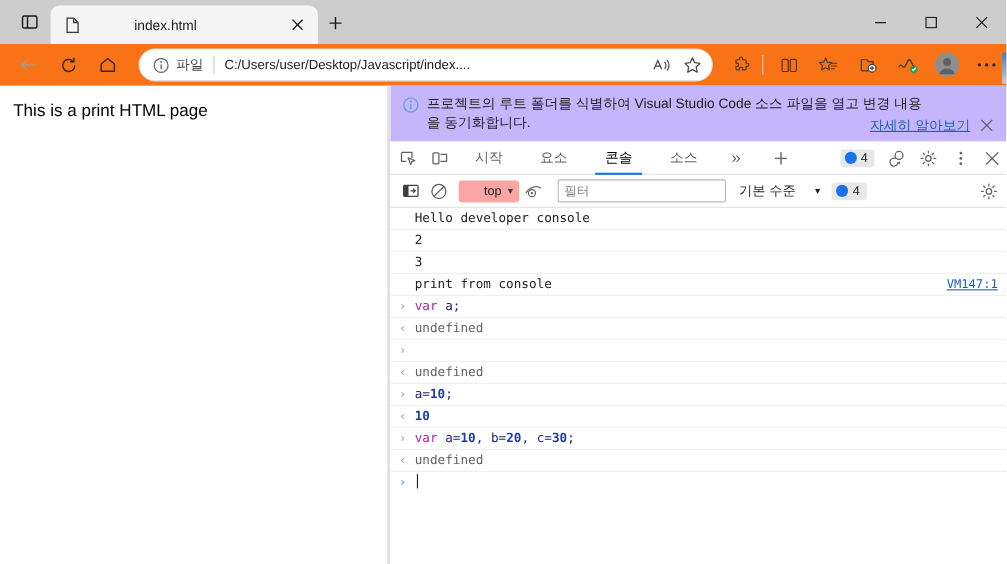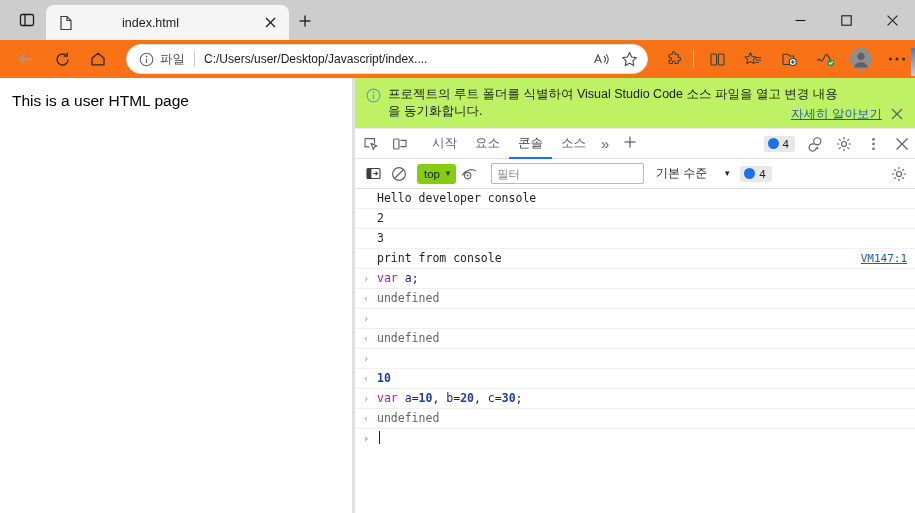--- a/index.html
+++ b/index.html
@@ -92,21 +92,21 @@
 
   
   .devtools {
     position:absolute; left:355px; top:78px; width:560px; height:435px;
     background:#ffffff; display:flex; flex-direction:column;
     font-family: "Liberation Sans", "DejaVu Sans", sans-serif;
   }
 
   
   .notif {
-    position:relative; padding:8px 8px 8px 10px; background:#bef264;
+    position:relative; padding:8px 8px 8px 10px; background:#c4b5fd;
     border-bottom:1px solid #e8e8e8; flex:0 0 auto;
   }
   .notif-row { display:flex; align-items:flex-start; }
   .notif-ico { width:16px; height:16px; flex:0 0 16px; margin-top:1px; display:flex; align-items:center; justify-content:center; }
   .notif-msg {
     margin-left:7px; font-size:12.5px; color:#202020; line-height:17px;
     max-width:450px;
   }
   .notif-learn {
     position:absolute; right:33px; top:28px; font-size:12.5px; color:#1a5fb4;
@@ -130,26 +130,26 @@
 
   
   .dt-tabbar {
     flex:0 0 30px; height:30px; display:flex; align-items:center;
     border-bottom:1px solid #e0e0e0; background:#ffffff;
   }
   .dt-iconbtn {
     width:26px; height:26px; margin-left:3px; border-radius:3px;
     display:flex; align-items:center; justify-content:center; cursor:pointer;
   }
-  .dt-tabs { display:flex; height:30px; margin-left:10px; }
+  .dt-tabs { display:flex; align-items:center; height:30px; margin-left:10px;gap:16px; }
   .dt-tab {
     font-size:12.5px; color:#5f6368; padding:0 9px; height:30px;
     display:flex; align-items:center; cursor:pointer; white-space:nowrap;
   }
-  .dt-tab.active { color:#404040; box-shadow: inset 0 -2px 0 #1a73e8; }
+  .dt-tab.active { color:#000000; box-shadow: inset 0 -2px 0 #1a73e8; }
   .dt-more { font-size:15px; color:#5f6368; padding:0 6px; cursor:pointer; display:flex; align-items:center; height:30px;}
   .dt-plus { width:26px; height:26px; display:flex; align-items:center; justify-content:center; cursor:pointer; border-radius:3px; margin-left:2px;}
   .dt-spacer { flex:1 1 auto; }
   .msg-badge {
     display:flex; align-items:center; background:#e8e8e8; border-radius:3px;
     padding:2px 6px 2px 4px; margin-right:4px; cursor:pointer;
   }
   .msg-badge .dot {
     width:11px; height:11px; border-radius:50%; background:#1a73e8;
     margin-right:4px; flex:0 0 11px; position:relative;
@@ -159,22 +159,22 @@
   
   .cs-toolbar {
     flex:0 0 30px; height:30px; display:flex; align-items:center;
     border-bottom:1px solid #e0e0e0; background:#ffffff; padding:0 4px;
   }
   .cs-ico {
     width:24px; height:24px; margin-left:2px; border-radius:3px;
     display:flex; align-items:center; justify-content:center; cursor:pointer;
   }
   .ctx-select {
-    display:flex; align-items:center; background:#84cc16; border-radius:3px;
-    height:20px; padding:0 4px 0 7px; margin-left:6px; cursor:pointer;
+    display:flex; align-items:center; background:#fca5a5; border-radius:3px;
+    height:20px; padding:0 4px 0 23px; margin-left:6px; cursor:pointer;
   }
   .ctx-select .lbl { font-size:11.5px; color:#202124; }
   .filter-input {
     height:21px; width:153px; margin-left:9px; border:1px solid #b8b8b8;
     border-radius:2px; background:#fff; font-size:11.5px; color:#202124;
     padding:0 5px; outline:none;
   }
   .filter-input::placeholder { color:#80868b; }
   .level-select {
     display:flex; align-items:center; margin-left:12px; cursor:pointer;gap:12px;
@@ -400,21 +400,21 @@
               <circle cx="15.6" cy="3" r="1.5" fill="#2b2b2b"></circle>
             </svg>
         </span>
       </div>
     </div>
   </div>
 
   <div class="edge-sliver"></div>
 
   <div class="viewport">
-    <div class="page-text">This is a user HTML page</div>
+    <div class="page-text">This is a print HTML page</div>
   </div>
   <div class="splitter"></div>
 
   <div class="devtools">
 
     <div class="notif">
       <div class="notif-row">
         <span class="notif-ico">
           <svg width="15" height="15" viewBox="0 0 15 15">
               <circle cx="7.5" cy="7.5" r="6.4" fill="none" stroke="#5f9ed6" stroke-width="1.1"></circle>
@@ -599,20 +599,21 @@
         <span class="c-gutter in">›</span>
       </div>
 
       <div class="c-row">
         <span class="c-gutter out">‹</span>
         <span class="c-text c-result">undefined</span>
       </div>
 
       <div class="c-row">
         <span class="c-gutter in">›</span>
+        <span class="c-text"><span class="tok-id">a=</span><span class="tok-num">10</span><span class="tok-punc">;</span></span>
       </div>
 
       <div class="c-row">
         <span class="c-gutter out">‹</span>
         <span class="c-text c-result-num">10</span>
       </div>
 
       <div class="c-row">
         <span class="c-gutter in">›</span>
         <span class="c-text"><span class="tok-kw">var</span><span class="tok-id"> a=</span><span class="tok-num">10</span><span class="tok-punc">, </span><span class="tok-id">b=</span><span class="tok-num">20</span><span class="tok-punc">, </span><span class="tok-id">c=</span><span class="tok-num">30</span><span class="tok-punc">;</span></span>

